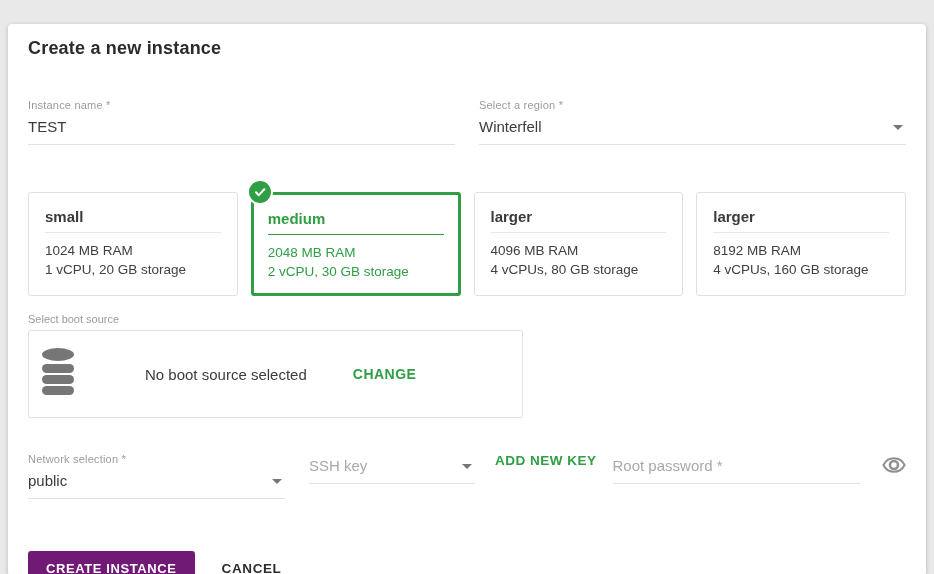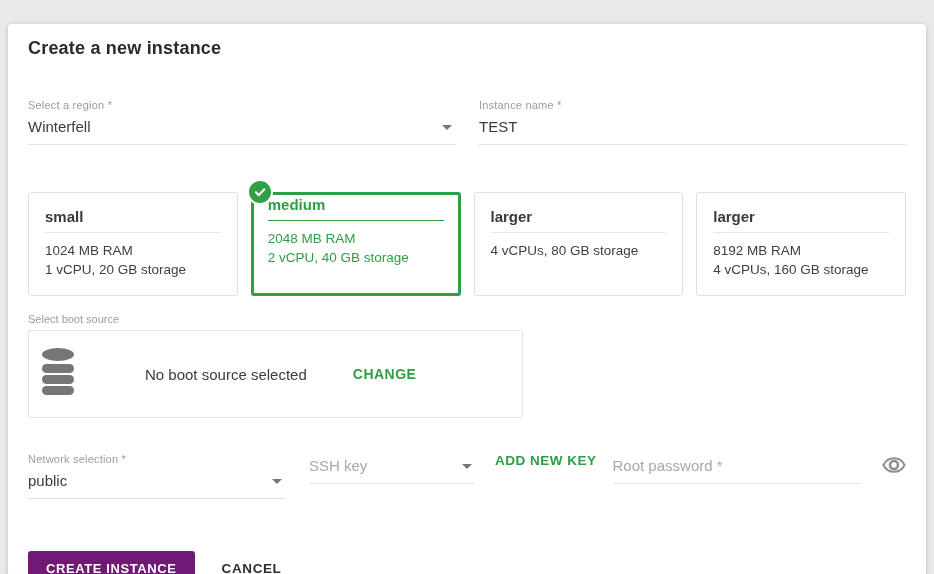--- a/index.html
+++ b/index.html
@@ -91,21 +91,21 @@
     color: #3a3a3a;
     padding-bottom: 7px;
     border-bottom: 1px solid #e8e8e8;
     margin-bottom: 8px;
   }
   .size-card .size-line {
     font-size: 13.5px;
     color: #3f3f3f;
     line-height: 19px;
   }
-  .size-card.selected { border: 3px solid #2f9e44; padding: 1px 14px; }
+  .size-card.selected { border: 3px solid #2f9e44; padding: 15px 14px; }
   .size-card.selected .size-title { color: #2f9e44; border-bottom-color: #2f9e44; }
   .size-card.selected .size-line { color: #2f9e44; }
   .check-badge {
     position: absolute;
     top: -16px; left: -7px;
     width: 26px; height: 26px;
     border-radius: 50%;
     background: #2f9e44;
     border: 2px solid #ffffff;
     display: flex;
@@ -208,53 +208,54 @@
 </style>
 </head>
 <body>
 
 <div class="card">
 
   <h1 class="page-title">Create a new instance</h1>
 
   <div class="fields-row">
     <div class="field">
+      <label class="field-label">Instance name *</label>
+      <input class="text-input" type="text" value="TEST" style="">
+    </div>
+    <div class="field">
       <label class="field-label">Select a region *</label>
       <div class="select-box">
         <span>Winterfell</span>
         <span class="caret"></span>
       </div>
-    </div>
-    <div class="field">
-      <label class="field-label">Instance name *</label>
-      <input class="text-input" type="text" value="TEST" style="">
     </div>
   </div>
 
   <div class="sizes-row">
 
     <div class="size-card">
       <div class="size-title">small</div>
       <div class="size-line">1024 MB RAM</div>
       <div class="size-line">1 vCPU, 20 GB storage</div>
     </div>
 
     <div class="size-card selected">
       <span class="check-badge">
         <svg width="16" height="16" viewBox="0 0 24 24">
             <path d="M6 12.5l4.2 4.2L18.5 8" stroke="#ffffff" stroke-width="3.2" fill="none" stroke-linecap="round" stroke-linejoin="round"></path>
           </svg>
       </span>
       <div class="size-title">medium</div>
       <div class="size-line">2048 MB RAM</div>
-      <div class="size-line">2 vCPU, 40 GB storage</div>
+      <div class="size-line">2 vCPU, 30 GB storage</div>
     </div>
 
     <div class="size-card">
       <div class="size-title">larger</div>
+      <div class="size-line">4096 MB RAM</div>
       <div class="size-line">4 vCPUs, 80 GB storage</div>
     </div>
 
     <div class="size-card">
       <div class="size-title">larger</div>
       <div class="size-line">8192 MB RAM</div>
       <div class="size-line">4 vCPUs, 160 GB storage</div>
     </div>
 
   </div>

